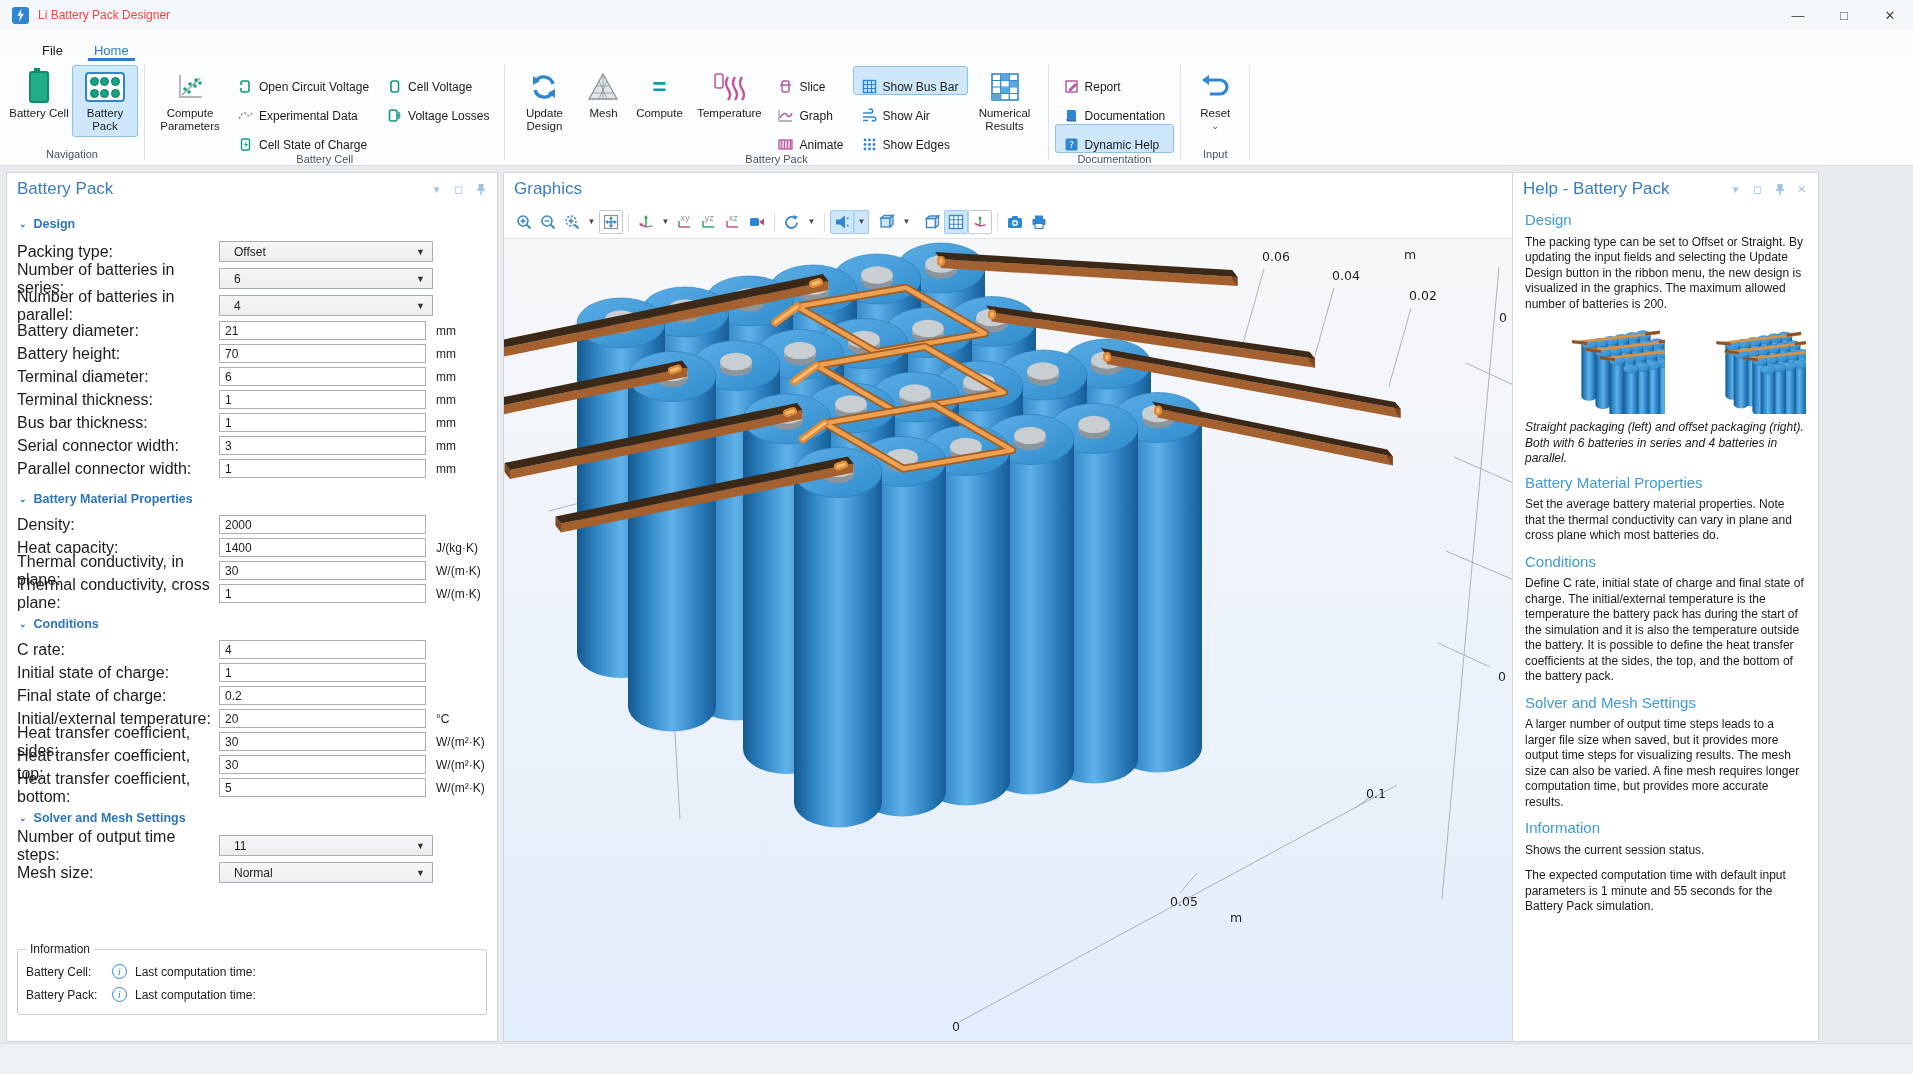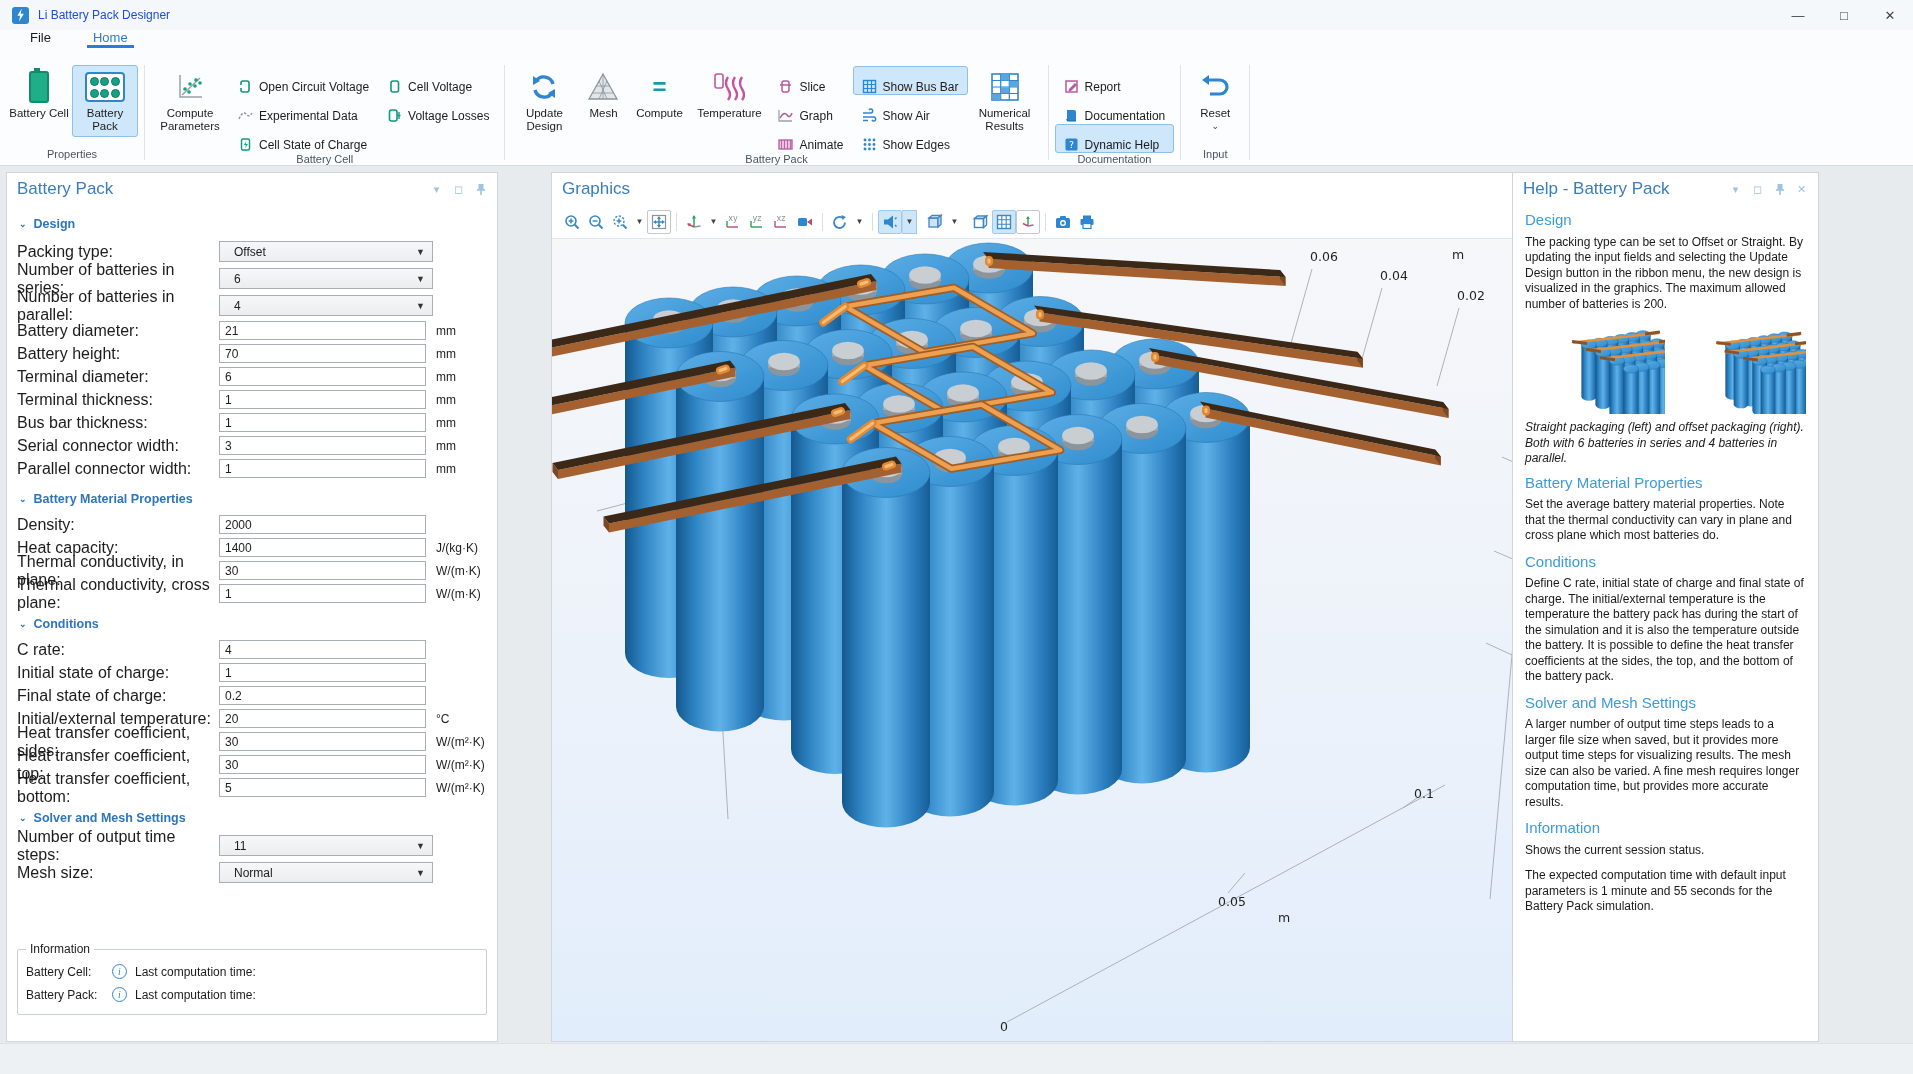--- a/index.html
+++ b/index.html
@@ -1,25 +1,25 @@
 <!DOCTYPE html>
 <html><head>
 <meta charset="utf-8">
 <style>
   html,body{margin:0;padding:0;}
   .window{position:relative;width:1913px;height:1074px;background:#e8ebee;font-family:"Liberation Sans",sans-serif;overflow:hidden;color:#1c1c1c;}
   
   .titlebar{height:30px;background:#f5f8fa;display:flex;align-items:center;padding-left:12px;}
   .appicon{width:17px;height:17px;background:#2e86d1;border-radius:3px;margin-right:9px;position:relative;}
   .appicon i{position:absolute;left:3px;top:2px;width:11px;height:13px;background:#fff;clip-path:polygon(60% 0,22% 55%,46% 55%,38% 100%,80% 40%,52% 40%);}
-  .apptitle{font-size:12px;color:#1d4ed8;}
+  .apptitle{font-size:12px;color:#ef4444;}
   .winbtns{margin-left:auto;display:flex;height:30px;}
   .winbtn{width:46px;display:flex;align-items:center;justify-content:center;font-size:13px;color:#444;}
   
-  .menubar{height:30px;background:#fbfcfd;display:flex;align-items:flex-start;padding-left:24px;gap:30px;}
+  .menubar{height:30px;background:#fbfcfd;display:flex;align-items:flex-end;padding-left:36px;gap:19px;}
   .menu-item{font-size:13px;display:flex;align-items:center;padding:0 6px;border-bottom:3px solid transparent;margin-bottom:-1px;}
   .menu-item.active{color:#2b7cd3;border-bottom-color:#2b7cd3;}
   
   .ribbon{height:105px;background:#fcfdfe;border-bottom:1px solid #d7dce1;display:flex;}
   .rgroup{display:flex;flex-direction:column;}
   .rgroup-items{flex:1;display:flex;align-items:flex-start;padding:5px 6px 0 6px;}
   .rgroup-label{text-align:center;font-size:11px;color:#4a5560;padding:0 0 5px 0;}
   .rsep{width:1px;background:#e0e4e9;margin:5px 0;}
   .bigbtn{width:62px;padding:3px 1px;display:flex;flex-direction:column;align-items:center;gap:2px;border:1px solid transparent;border-radius:3px;font-size:11.5px;text-align:center;line-height:13px;}
   .bigbtn.active{background:#cfe7fa;border-color:#8fc0ea;}
@@ -30,21 +30,21 @@
   .batticon{width:16px;height:28px;border:2px solid #128a6c;border-radius:3px;background:#1fae85;position:relative;}
   .batticon:before{content:"";position:absolute;left:3px;top:-5px;width:6px;height:3px;background:#128a6c;}
   .packicon{width:32px;height:24px;border:2px solid #2f86c8;border-radius:4px;background:#fff;display:grid;grid-template-columns:repeat(3,1fr);place-items:center;padding:1px 2px;}
   .packicon b{width:7px;height:7px;border-radius:50%;background:#17a184;border:1px solid #0e7a62;}
   .equals{font-size:24px;font-weight:bold;color:#159aa8;line-height:20px;}
   .resetcaret{font-size:9px;color:#444;margin-top:-2px;}
   
   .workspace{position:absolute;top:166px;left:0;right:0;bottom:30px;}
   .panel{position:absolute;top:6px;bottom:2px;background:#fff;border:1px solid #cfd6dd;box-sizing:border-box;}
   #panel-settings{left:6px;width:492px;}
-  #panel-graphics{left:503px;width:1092px;display:flex;flex-direction:column;margin-left:48px;}
+  #panel-graphics{left:503px;width:1092px;display:flex;flex-direction:column;}
   #panel-help{left:1512px;width:307px;overflow:hidden;}
   .panel-header{height:32px;display:flex;align-items:center;padding:0 10px;flex:none;}
   .panel-title{font-size:17px;color:#3a7dbd;}
   .panel-ctrls{margin-left:auto;display:flex;align-items:center;gap:9px;color:#9fc3e2;font-size:11px;}
   .pc{display:flex;align-items:center;justify-content:center;width:13px;height:13px;}
   
   .form{padding:0 10px;}
   .section-header{display:flex;align-items:center;gap:7px;color:#2e75bd;font-weight:bold;font-size:12.5px;margin:12px 0 7px 2px;}
   .chev{font-size:9px;color:#2e75bd;}
   .frow{display:flex;align-items:center;height:23px;}
@@ -118,21 +118,21 @@
                 <b></b>
                 <b></b>
                 <b></b>
                 <b></b>
                 <b></b>
               </span>
             </span>
           <span>Battery Pack</span>
         </div>
       </div>
-      <div class="rgroup-label">Properties</div>
+      <div class="rgroup-label">Navigation</div>
     </div>
     <div class="rsep"></div>
 
     <div class="rgroup">
       <div class="rgroup-items">
         <div class="bigbtn" style="width:74px">
           <span class="bicon">
             <svg width="30" height="30" viewBox="0 0 30 30">
                 <path d="M5,3 V25 H27" stroke="#9aa1a8" fill="none" stroke-width="1.5"></path>
                 <path d="M7,23 L25,6" stroke="#9aa1a8" fill="none" stroke-width="1.5"></path>

